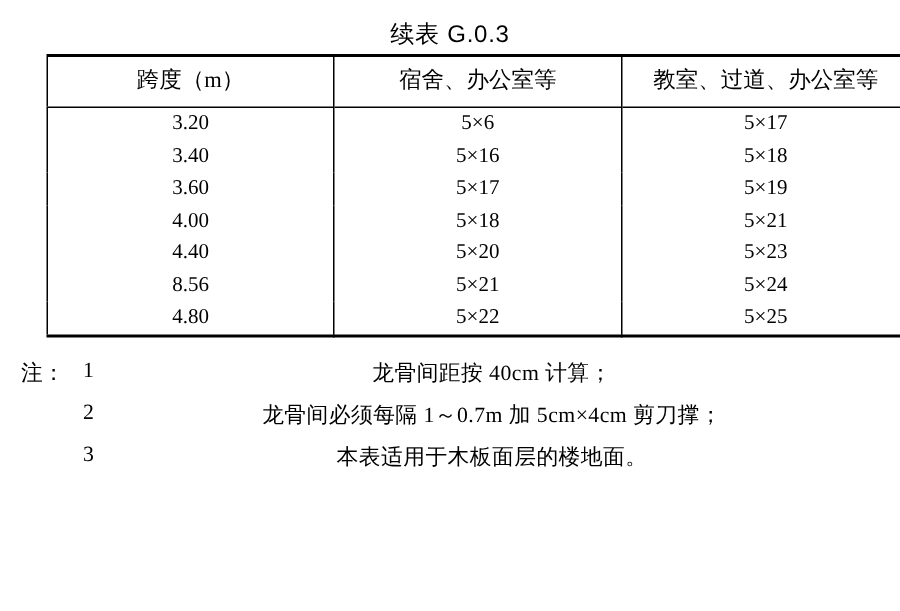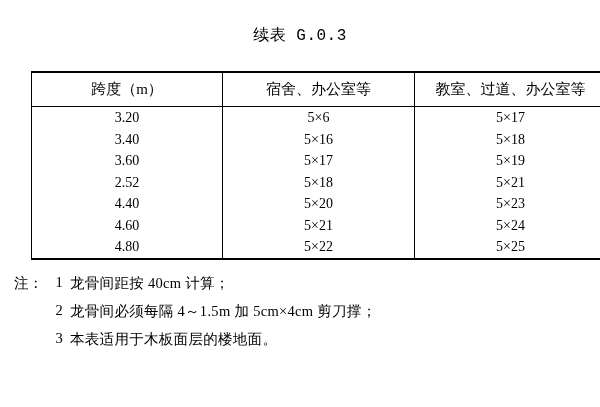--- a/index.html
+++ b/index.html
@@ -16,26 +16,26 @@
   }
   .page {
     position: relative;
     width: 600px;
     height: 407px;
     box-sizing: border-box;
   }
   .doc-title {
     text-align: center;
     font-size: 16px;
-    font-family: Liberation Mono, monospace;
+    font-family: Liberation Sans, sans-serif;
     letter-spacing: 0.5px;
     padding-top: 13px;
-    padding-bottom: 13px;
+    padding-bottom: 2px;
     font-weight: normal;
-    margin: 12px;
+    margin: 0;
   }
   .table-wrap {
     margin: 0 14px;
   }
   table.data-table {
     width: 572px;
     border-collapse: collapse;
     table-layout: fixed;
     font-size: 14px;
   }
@@ -97,20 +97,21 @@
   .note-num {
     width: 22px;
     flex: 0 0 22px;
     text-align: center;
     font-size: 14.5px;
   }
   .note-text {
     flex: 1 1 auto;
     font-size: 14.5px;
     letter-spacing: 0.3px;
+    text-align: center;
   }
 </style>
 </head>
 <body>
 
 <div class="page">
 
   <div class="doc-title">续表 G.0.3</div>
 
   <div class="table-wrap">
@@ -132,31 +133,31 @@
           <td>3.40</td>
           <td>5×16</td>
           <td>5×18</td>
         </tr>
         <tr>
           <td>3.60</td>
           <td>5×17</td>
           <td>5×19</td>
         </tr>
         <tr>
-          <td>2.52</td>
+          <td>4.00</td>
           <td>5×18</td>
           <td>5×21</td>
         </tr>
         <tr>
           <td>4.40</td>
           <td>5×20</td>
           <td>5×23</td>
         </tr>
         <tr>
-          <td>4.60</td>
+          <td>8.56</td>
           <td>5×21</td>
           <td>5×24</td>
         </tr>
         <tr>
           <td>4.80</td>
           <td>5×22</td>
           <td>5×25</td>
         </tr>
       </tbody>
     </table>
@@ -164,21 +165,21 @@
 
   <div class="notes">
     <div class="note-row">
       <span class="note-label">注：</span>
       <span class="note-num">1</span>
       <span class="note-text">龙骨间距按 40cm 计算；</span>
     </div>
     <div class="note-row">
       <span class="note-label"></span>
       <span class="note-num">2</span>
-      <span class="note-text">龙骨间必须每隔 4～1.5m 加 5cm×4cm 剪刀撑；</span>
+      <span class="note-text">龙骨间必须每隔 1～0.7m 加 5cm×4cm 剪刀撑；</span>
     </div>
     <div class="note-row">
       <span class="note-label"></span>
       <span class="note-num">3</span>
       <span class="note-text">本表适用于木板面层的楼地面。</span>
     </div>
   </div>
 
 </div>
 

